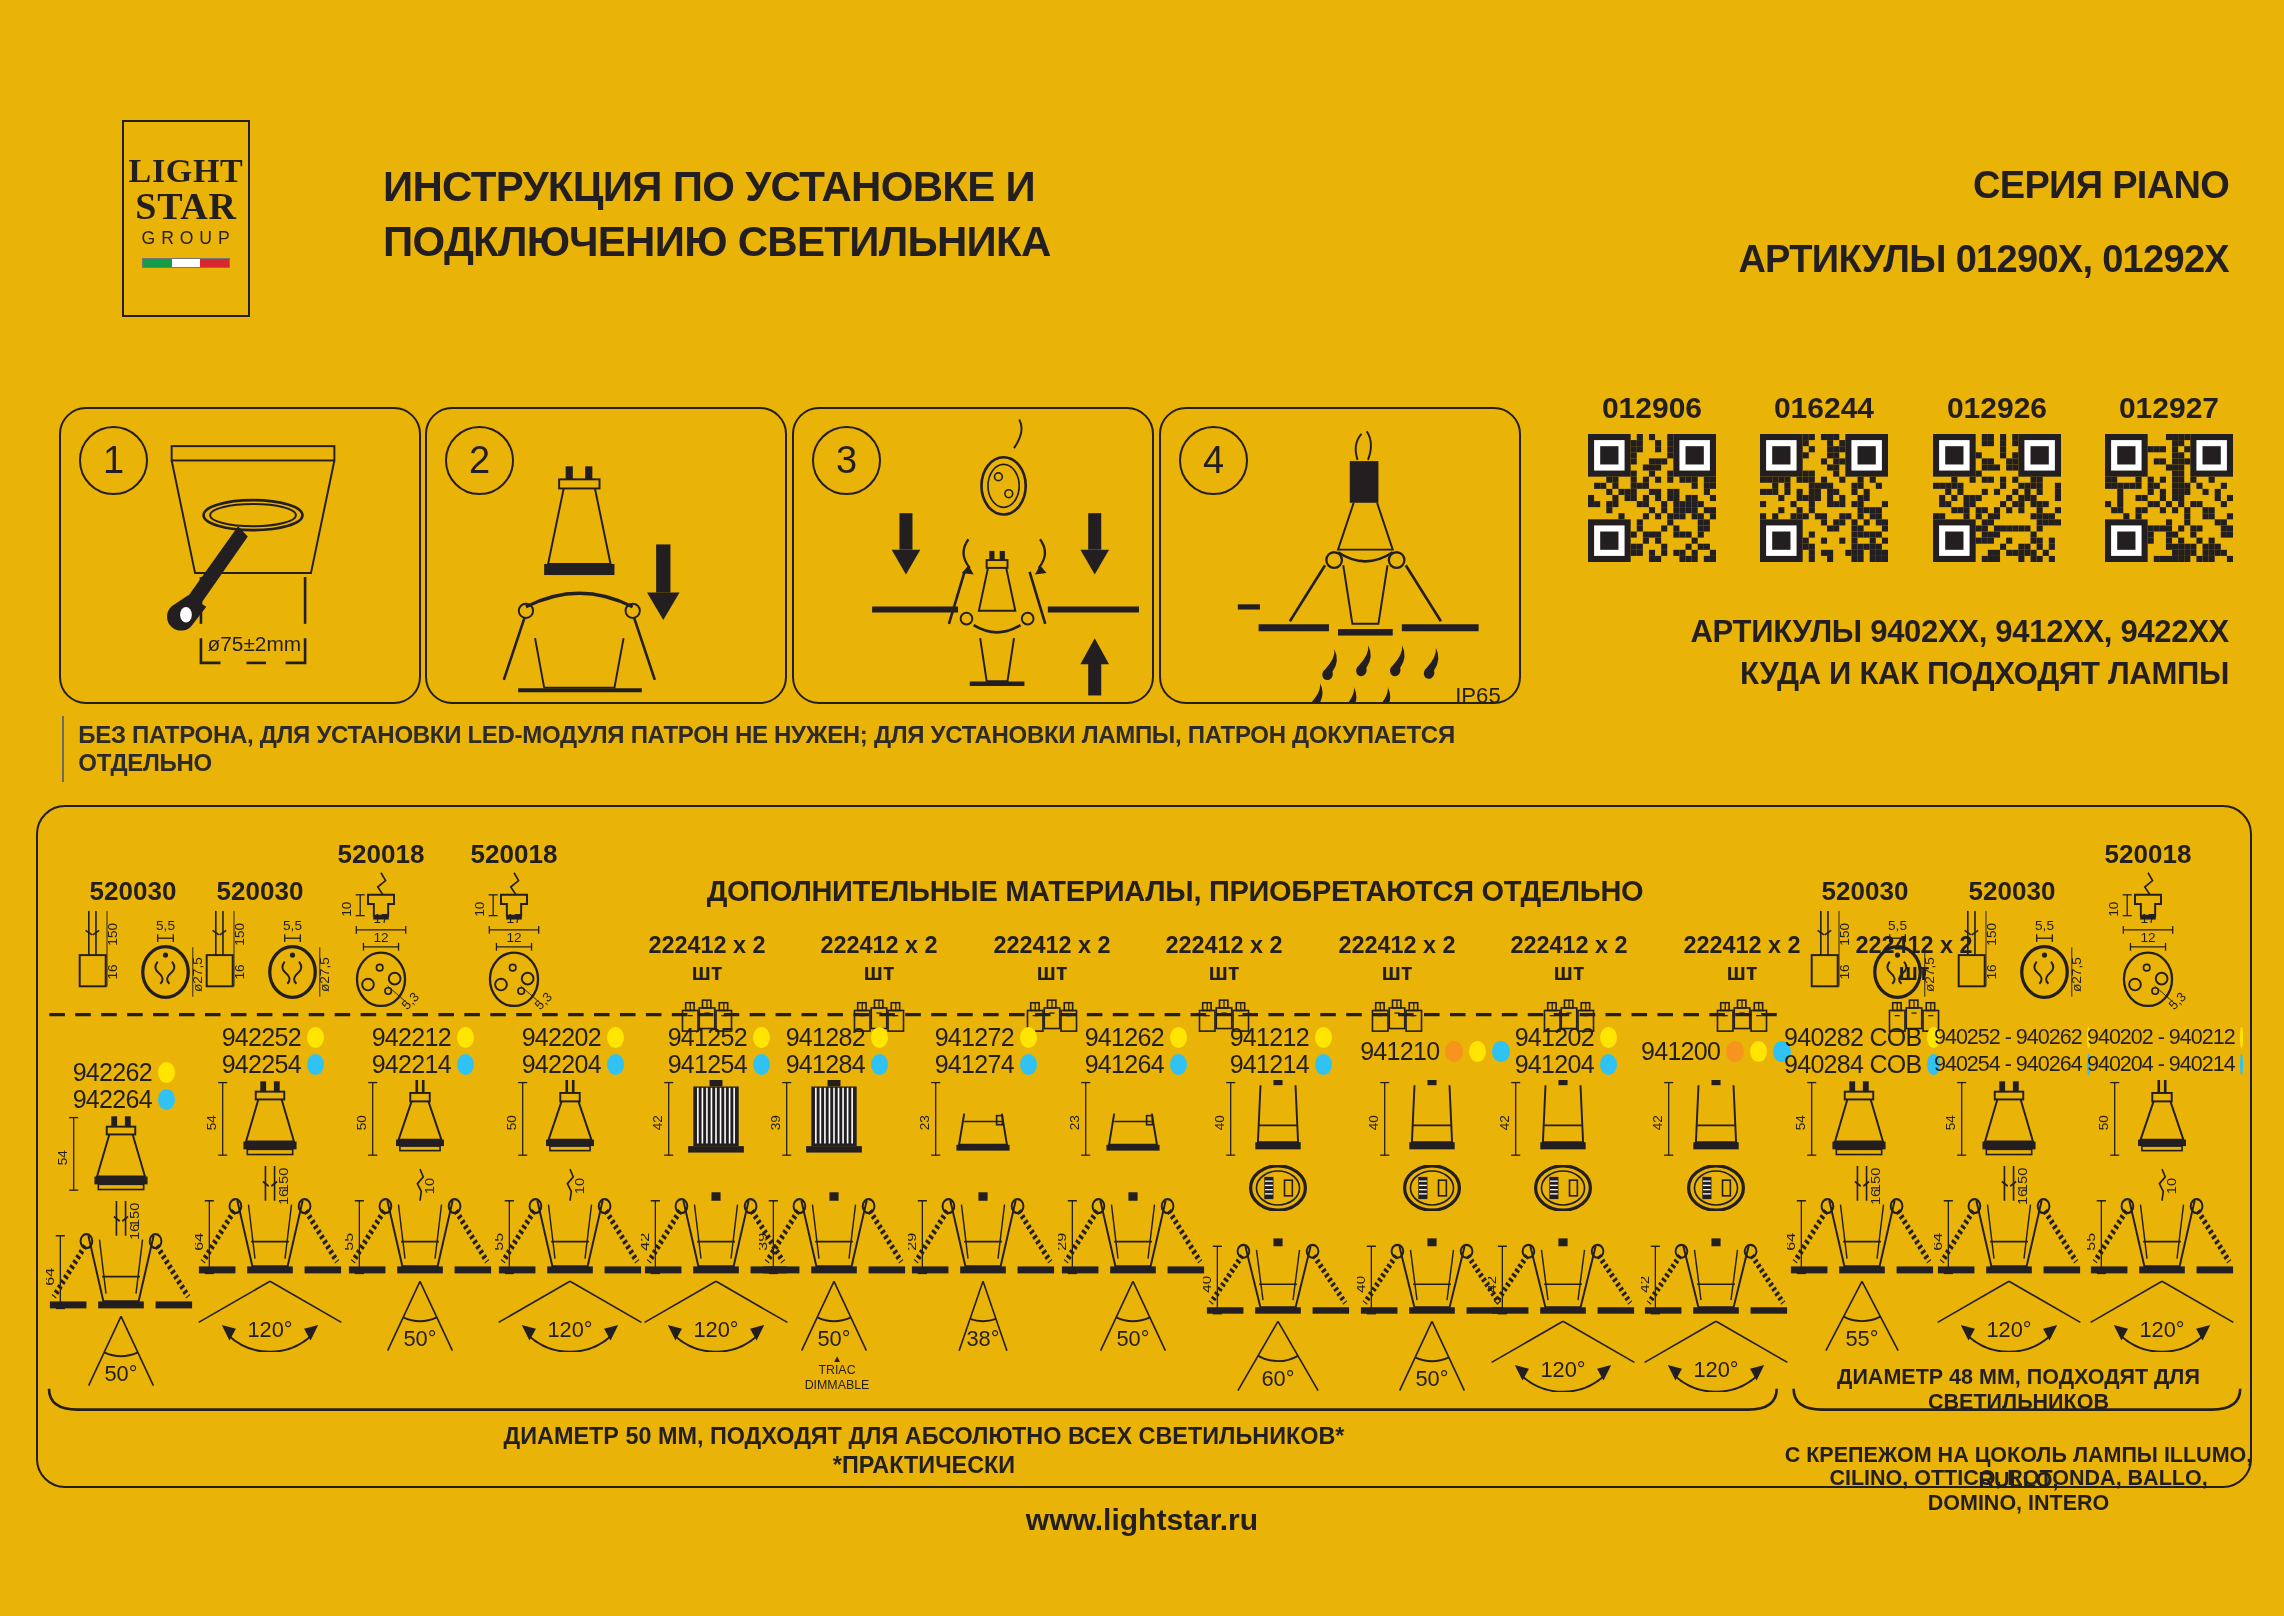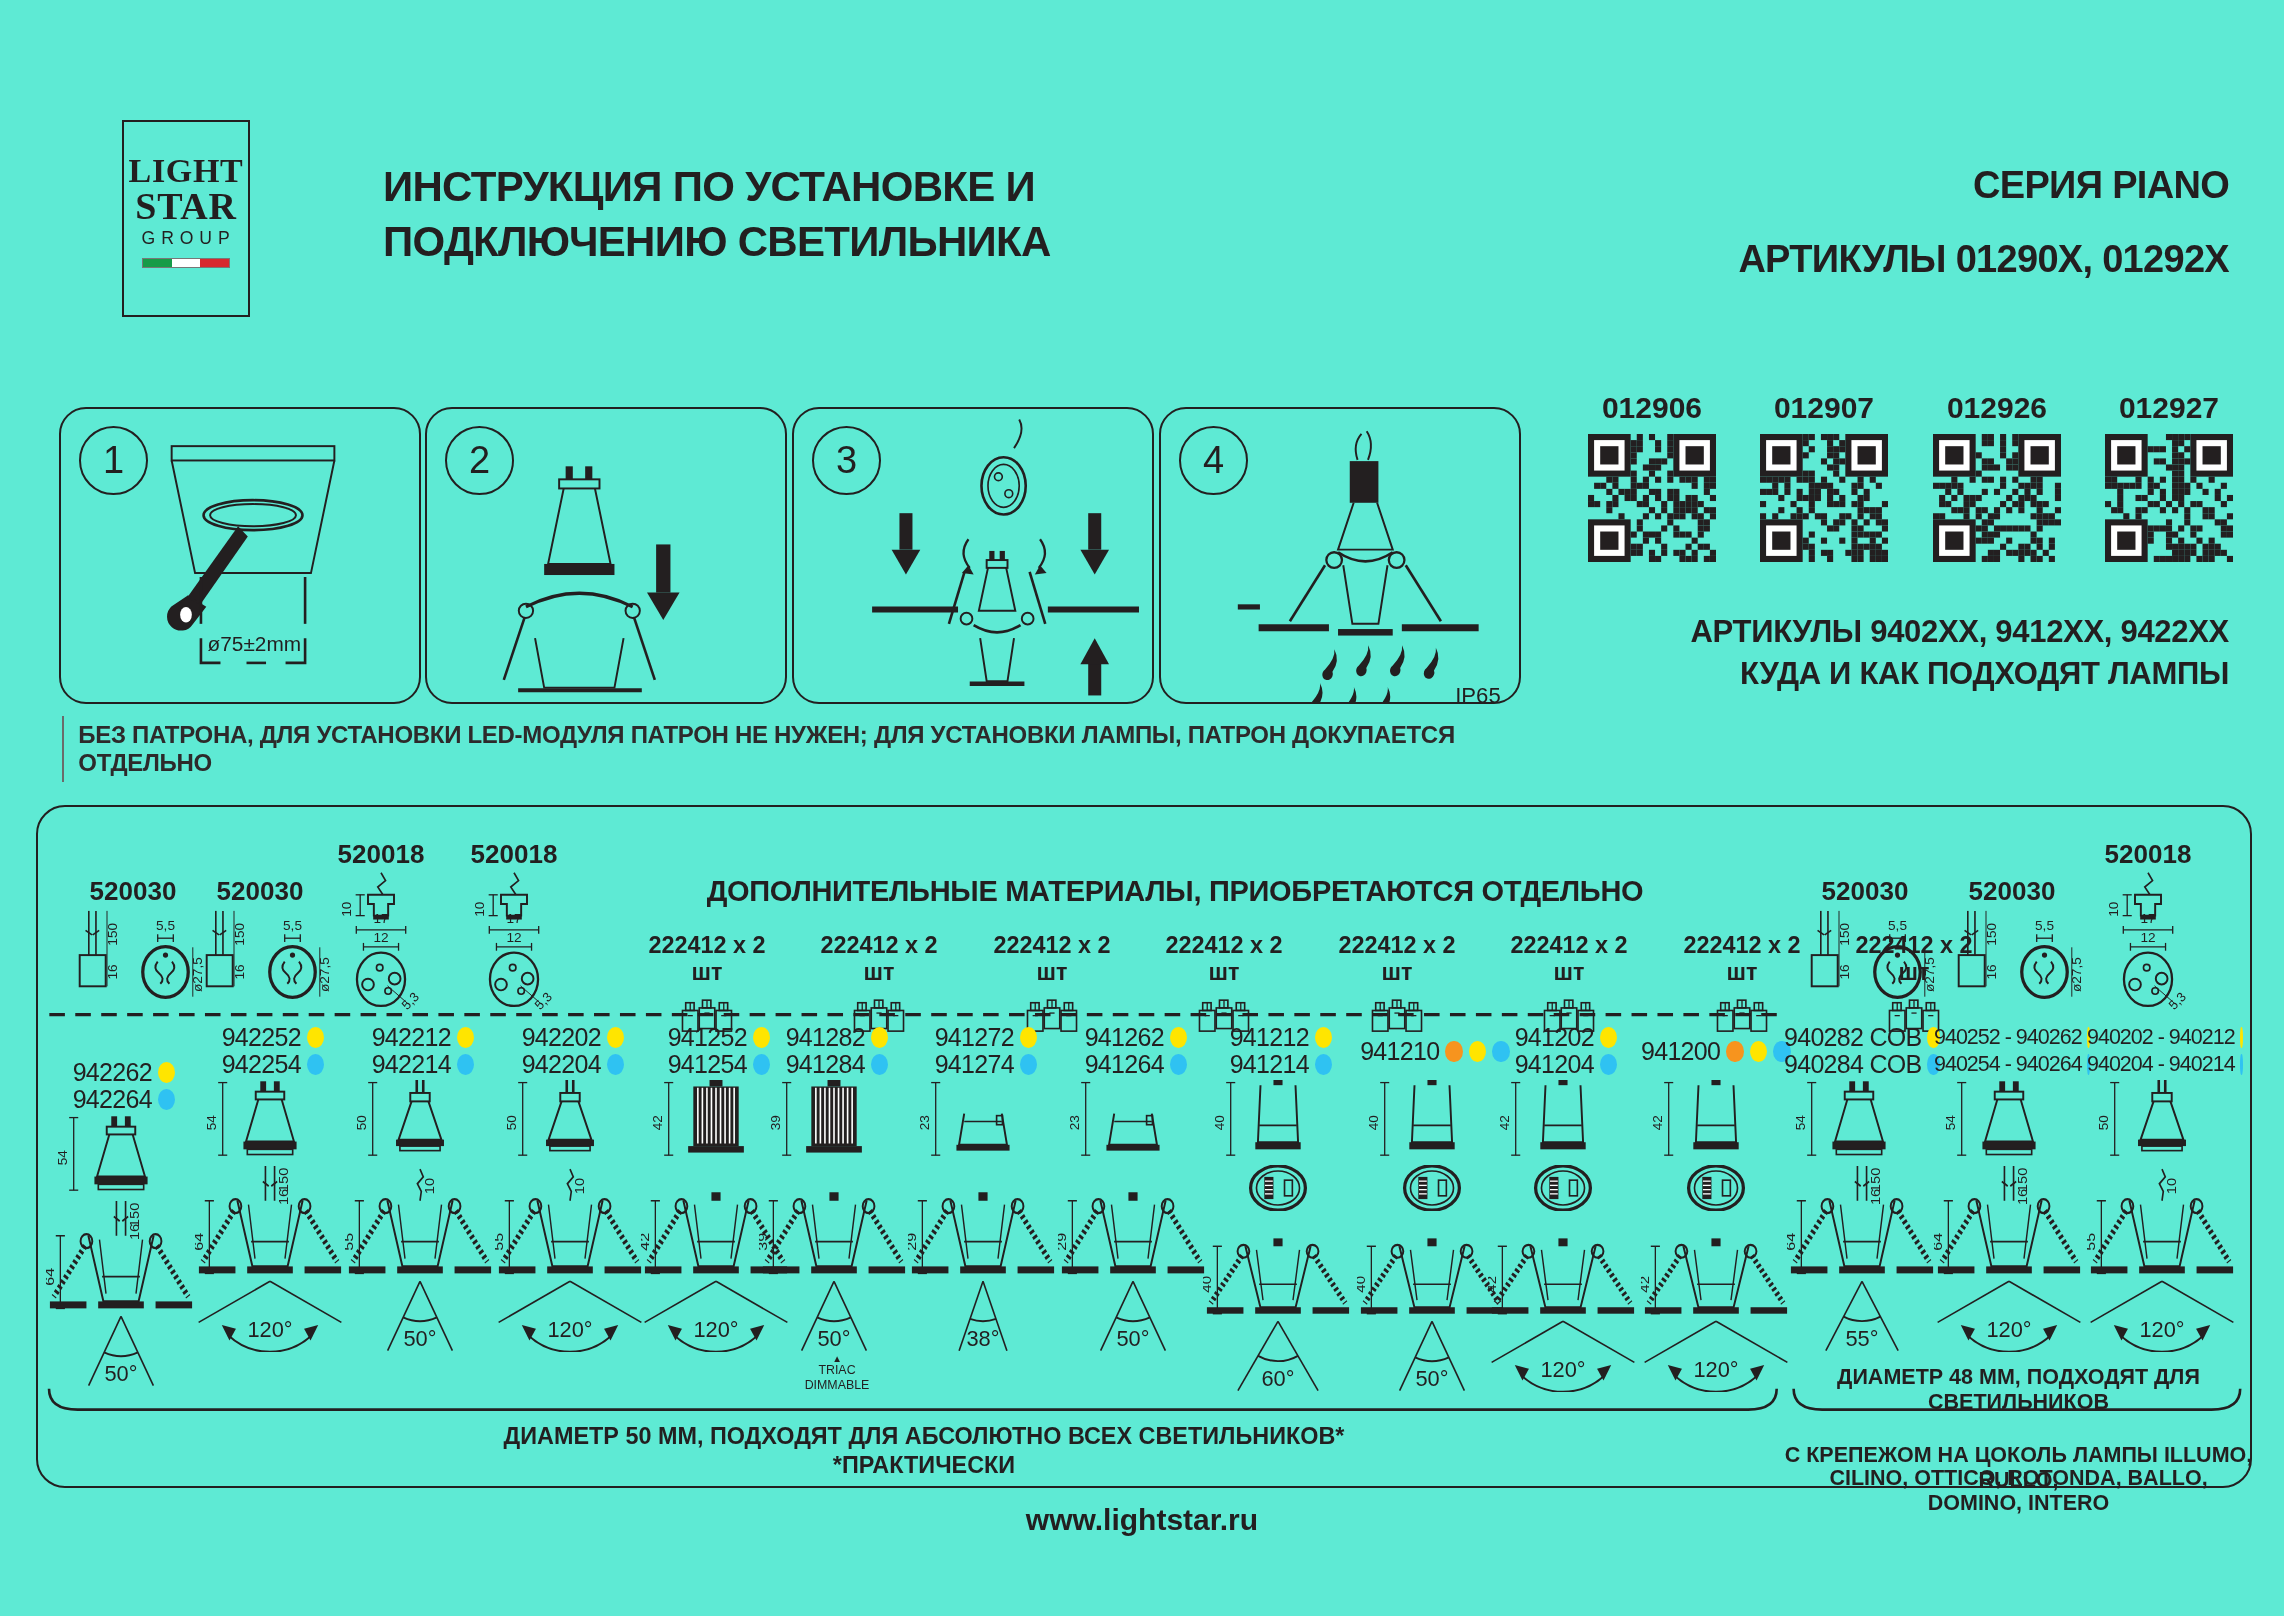--- a/index.html
+++ b/index.html
@@ -1,16 +1,16 @@
 <!DOCTYPE html>
 <html style="font-size:10.4px"><head>
 <meta charset="utf-8">
 <style>
   html,body{margin:0;padding:0;background:#fff;}
-  #page{position:relative;width:2284px;height:1616px;background:#5eead4;overflow:hidden;
+  #page{position:relative;width:2284px;height:1616px;background:#eab308;overflow:hidden;
         font-family:"Liberation Sans",sans-serif;color:#231f20;}
   .abs{position:absolute;}
   
   #logo{left:122px;top:120px;width:124px;height:193px;border:2px solid #231f20;
         font-family:"Liberation Serif",serif;text-align:center;}
   #logo .l1{margin-top:34px;font-size:34px;font-weight:bold;letter-spacing:0.7px;line-height:0.9;}
   #logo .l2{font-size:38px;font-weight:bold;letter-spacing:0.7px;line-height:1.0;}
   #logo .l3{font-family:"Liberation Sans",sans-serif;font-size:17.6px;font-weight:400;letter-spacing:5.9px;margin-top:3.9px;margin-left:5.2px;}
   #flag{width:86px;height:7.2px;margin:9px auto 0;display:flex;border:0.7px solid #777;}
   #flag div{flex:1;height:100%;}
@@ -344,21 +344,21 @@
             <rect x="18" y="18" width="27" height="27" fill="#231f20"></rect>
             <rect x="126" y="0" width="63" height="63" fill="#231f20"></rect>
             <rect x="135" y="9" width="45" height="45" fill="#fff"></rect>
             <rect x="144" y="18" width="27" height="27" fill="#231f20"></rect>
             <rect x="0" y="126" width="63" height="63" fill="#231f20"></rect>
             <rect x="9" y="135" width="45" height="45" fill="#fff"></rect>
             <rect x="18" y="144" width="27" height="27" fill="#231f20"></rect>
           </svg></div>
       </div>
       <div class="abs qr-item" style="left: 1759px;">
-        <div class="qr-label">012907</div>
+        <div class="qr-label">016244</div>
         <div class="qr-box"><svg width="128" height="128" viewBox="0 0 189 189">
             <rect x="63" y="0" width="9" height="9" fill="#231f20"></rect>
             <rect x="72" y="0" width="9" height="9" fill="#231f20"></rect>
             <rect x="90" y="0" width="9" height="9" fill="#231f20"></rect>
             <rect x="99" y="0" width="9" height="9" fill="#231f20"></rect>
             <rect x="108" y="0" width="9" height="9" fill="#231f20"></rect>
             <rect x="63" y="9" width="9" height="9" fill="#231f20"></rect>
             <rect x="99" y="9" width="9" height="9" fill="#231f20"></rect>
             <rect x="117" y="9" width="9" height="9" fill="#231f20"></rect>
             <rect x="72" y="18" width="9" height="9" fill="#231f20"></rect>

